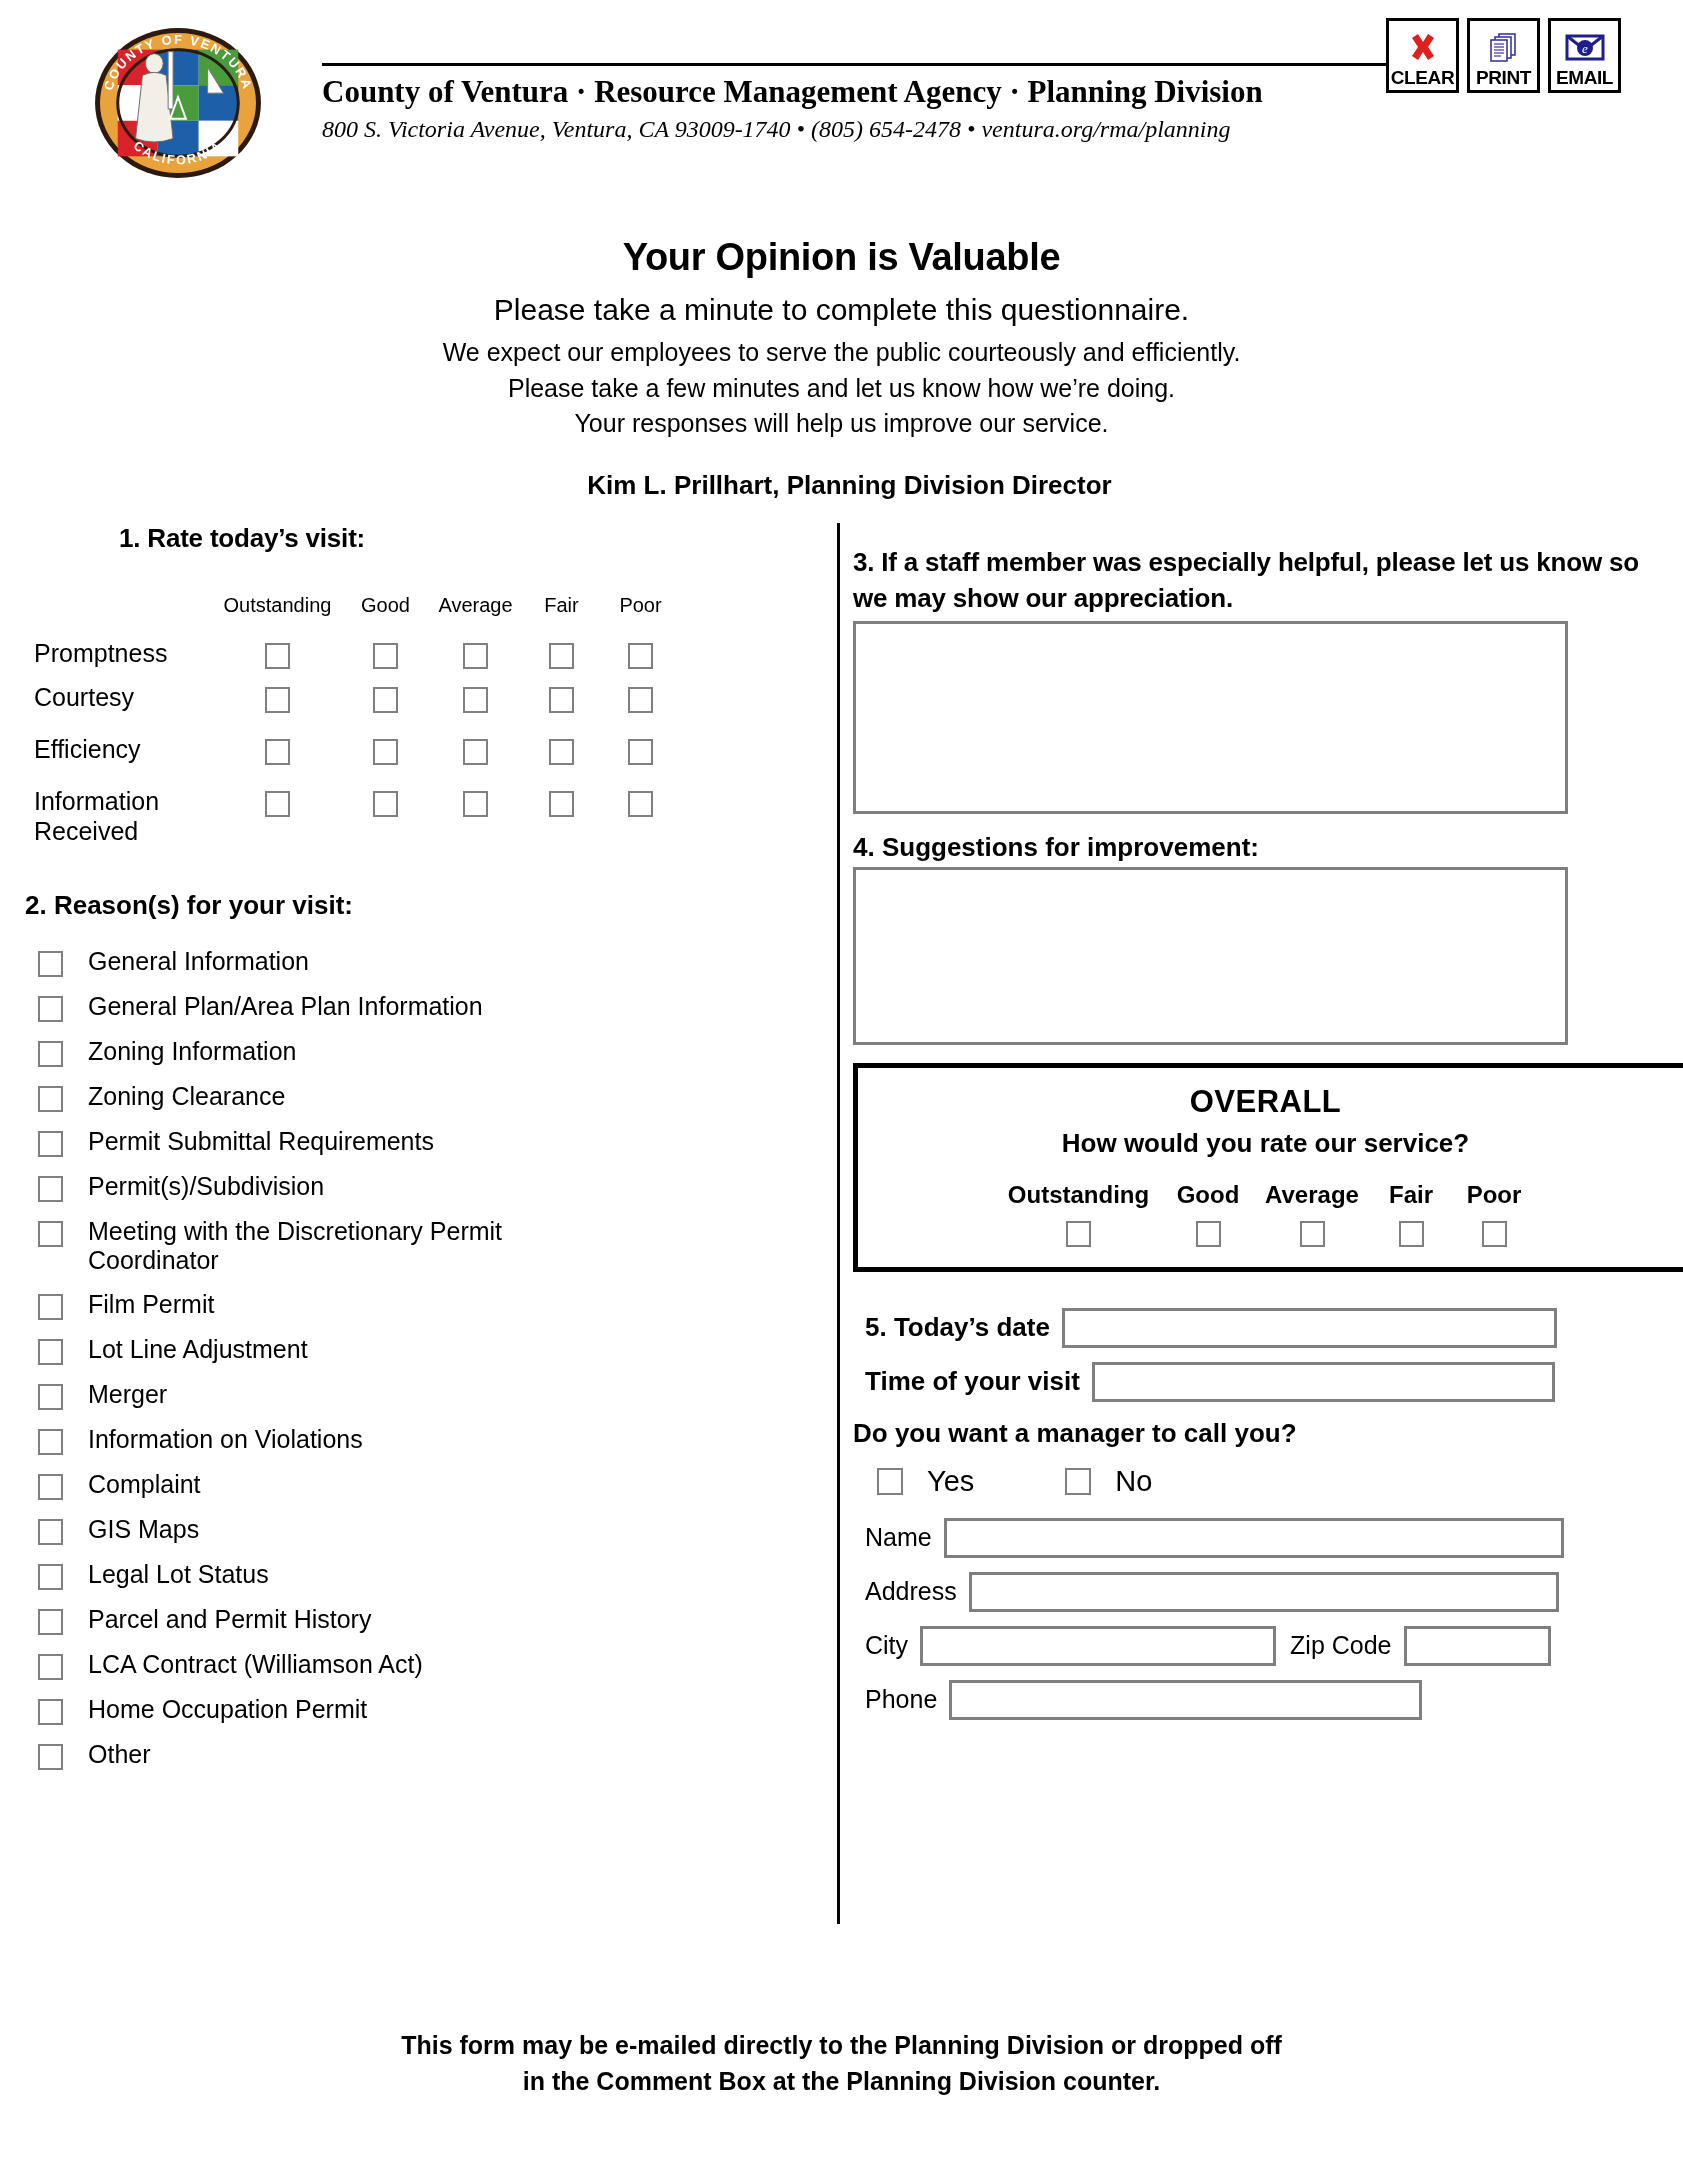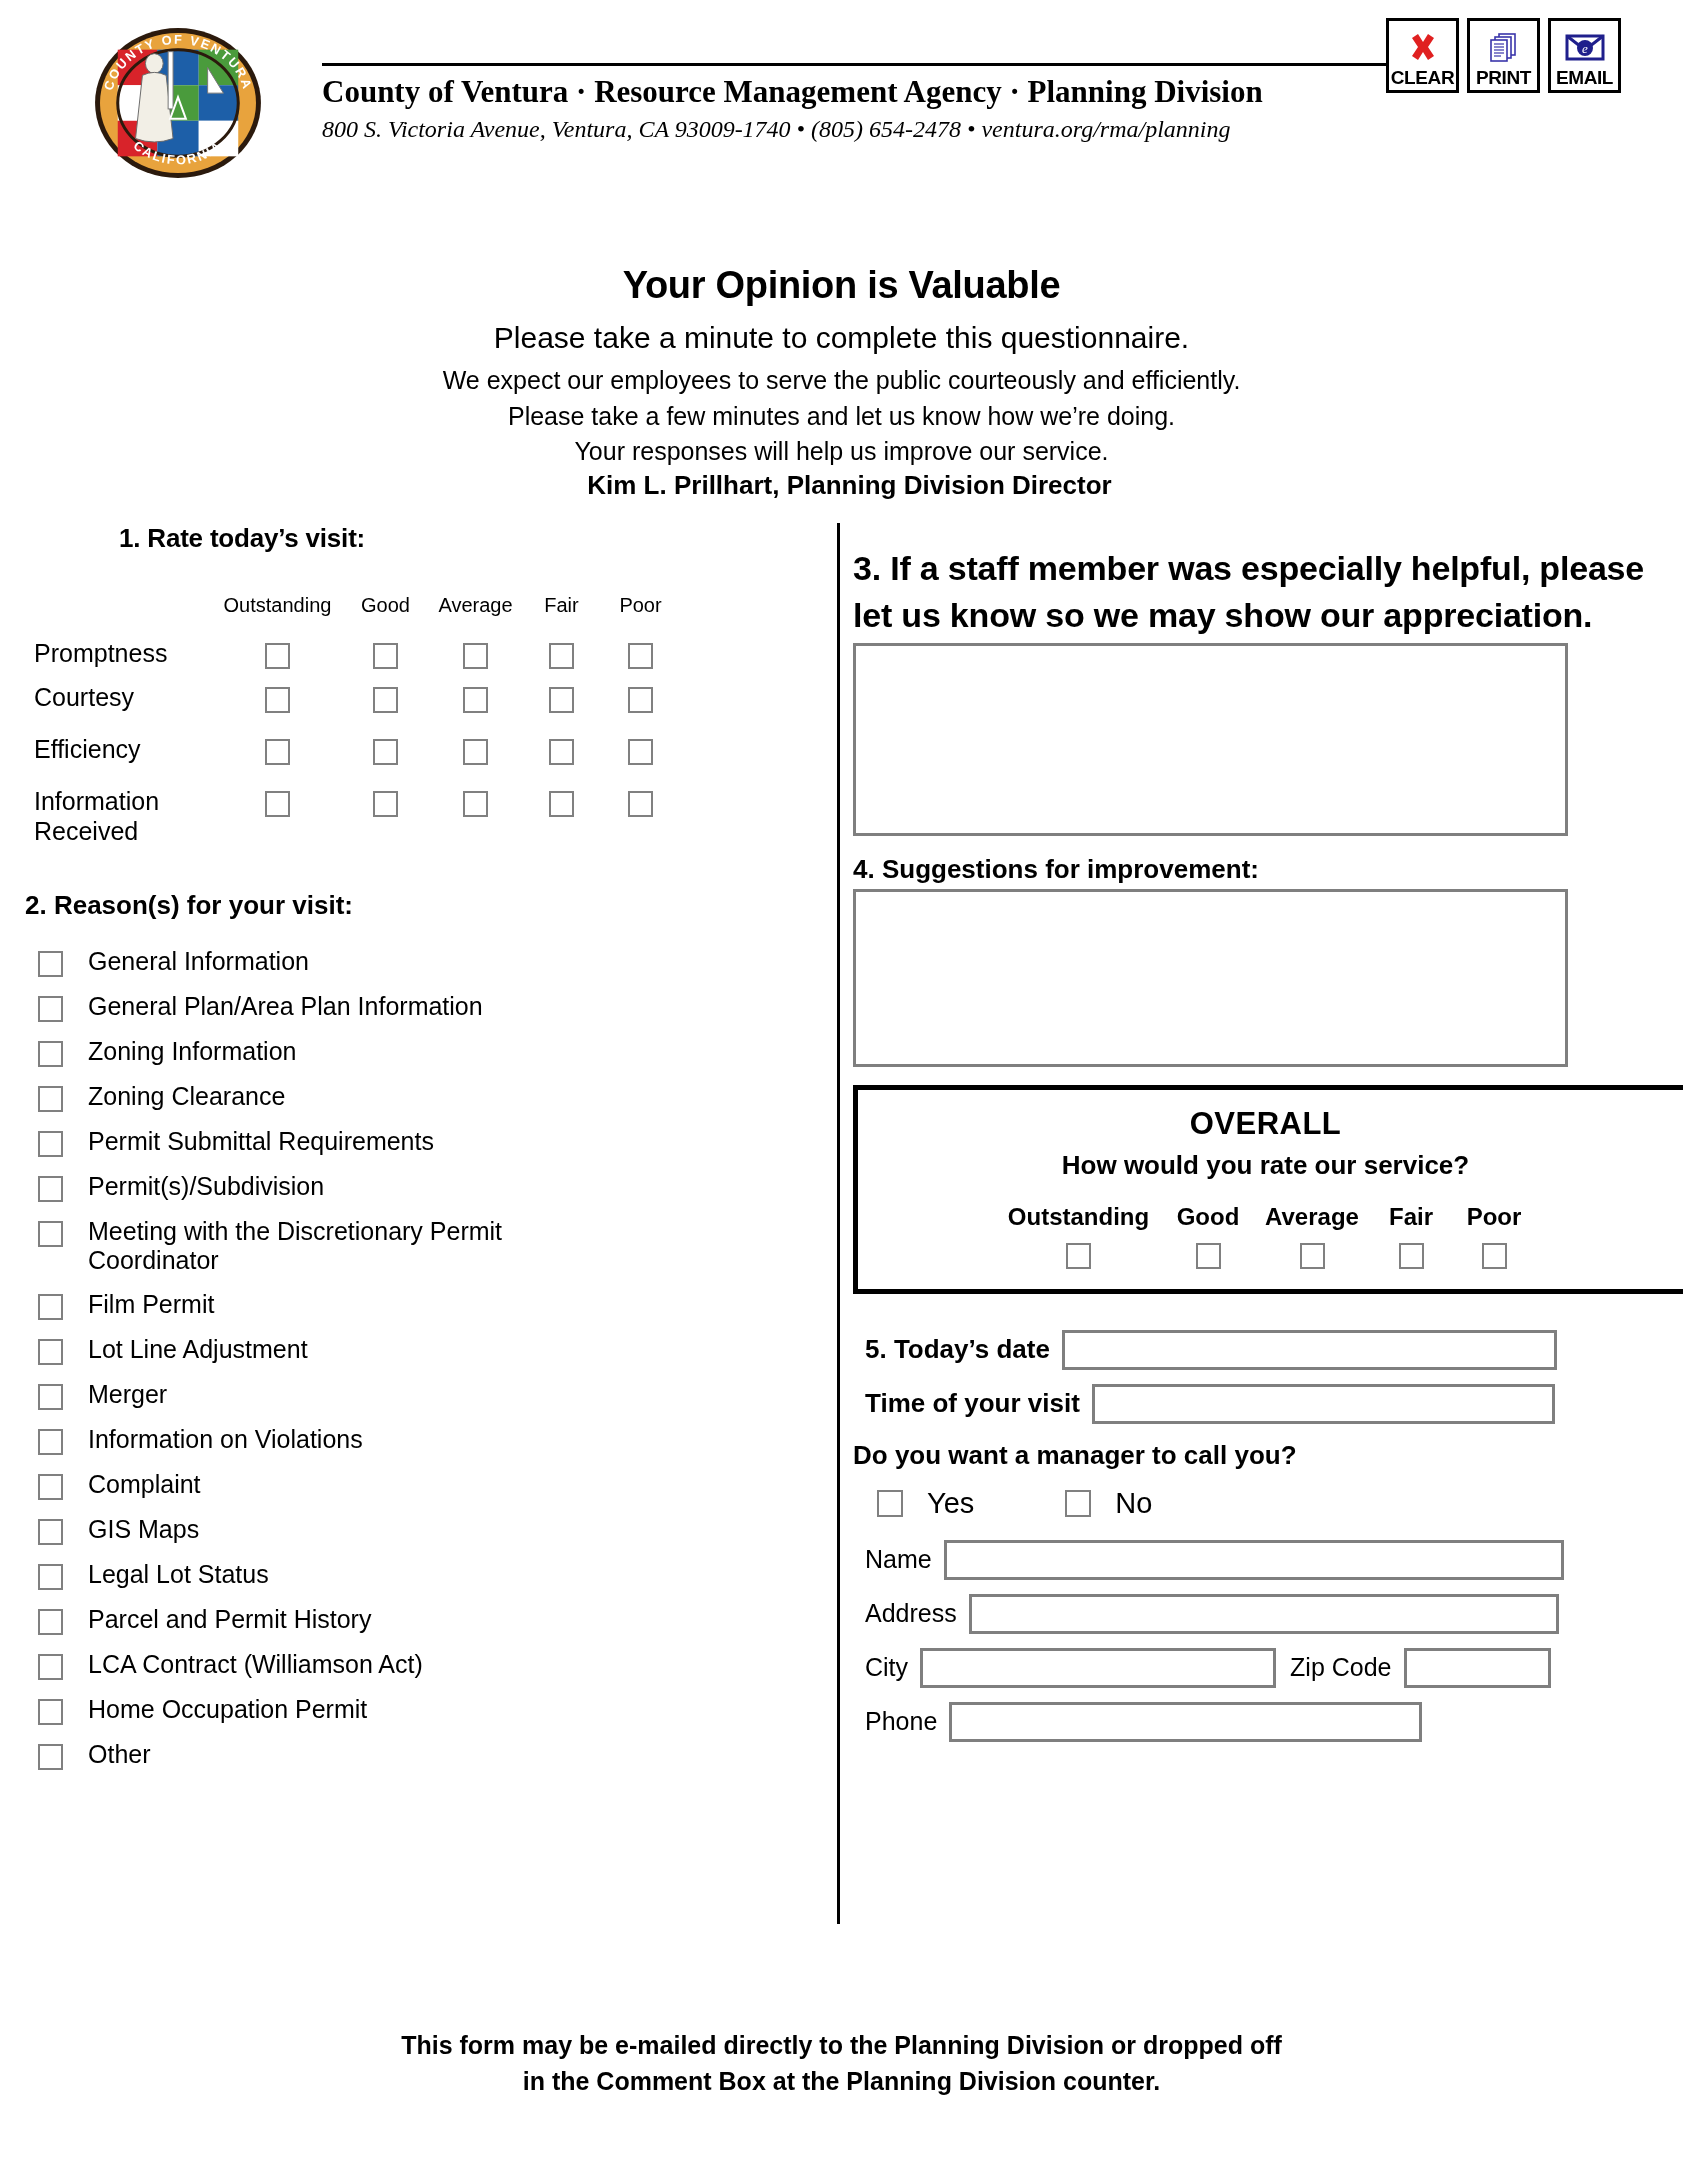--- a/index.html
+++ b/index.html
@@ -93,21 +93,20 @@
     font-weight: 700;
     letter-spacing: -0.4px;
     line-height: 1;
   }
 
   
   .intro { position: absolute; left: 0; top: 236px; width: 1683px; text-align: center; }
   .intro h1 {
     font-size: 38px; font-weight: 700; letter-spacing: -0.3px;
     margin-bottom: 14px;
-    margin-top: 28px;
   }
   .intro .sub1 { font-size: 30px; margin-bottom: 8px; }
   .intro .sub { font-size: 25px; line-height: 1.42; }
   .director {
     position: absolute; left: 0; top: 470px; width: 1683px;
     text-align: center; font-size: 26px; font-weight: 700; padding-left: 16px;
   }
 
   
   .divider {
@@ -168,21 +167,21 @@
     margin-bottom: 15px;
     padding-left: 38px;
     cursor: pointer;
   }
   .reason-item .cbx { margin-top: 4px; flex: none; }
   .reason-item .rl {
     font-size: 25px; line-height: 1.16; margin-left: 25px; max-width: 604px;
   }
 
   
-  .q3-head { font-size: 34px; font-weight: 700; line-height: 1.38; letter-spacing: -0.2px; }
+  .q3-head { font-size: 26px; font-weight: 700; line-height: 1.38; letter-spacing: -0.2px; }
   .text-area {
     border: 3px solid #7f7f7f;
     background: #fff;
     width: 715px;
     height: 193px;
     margin-top: 4px;
     cursor: text;
   }
   .q4-head { margin-top: 18px; font-size: 26px; font-weight: 700; }
   .ta4 { height: 178px; }

